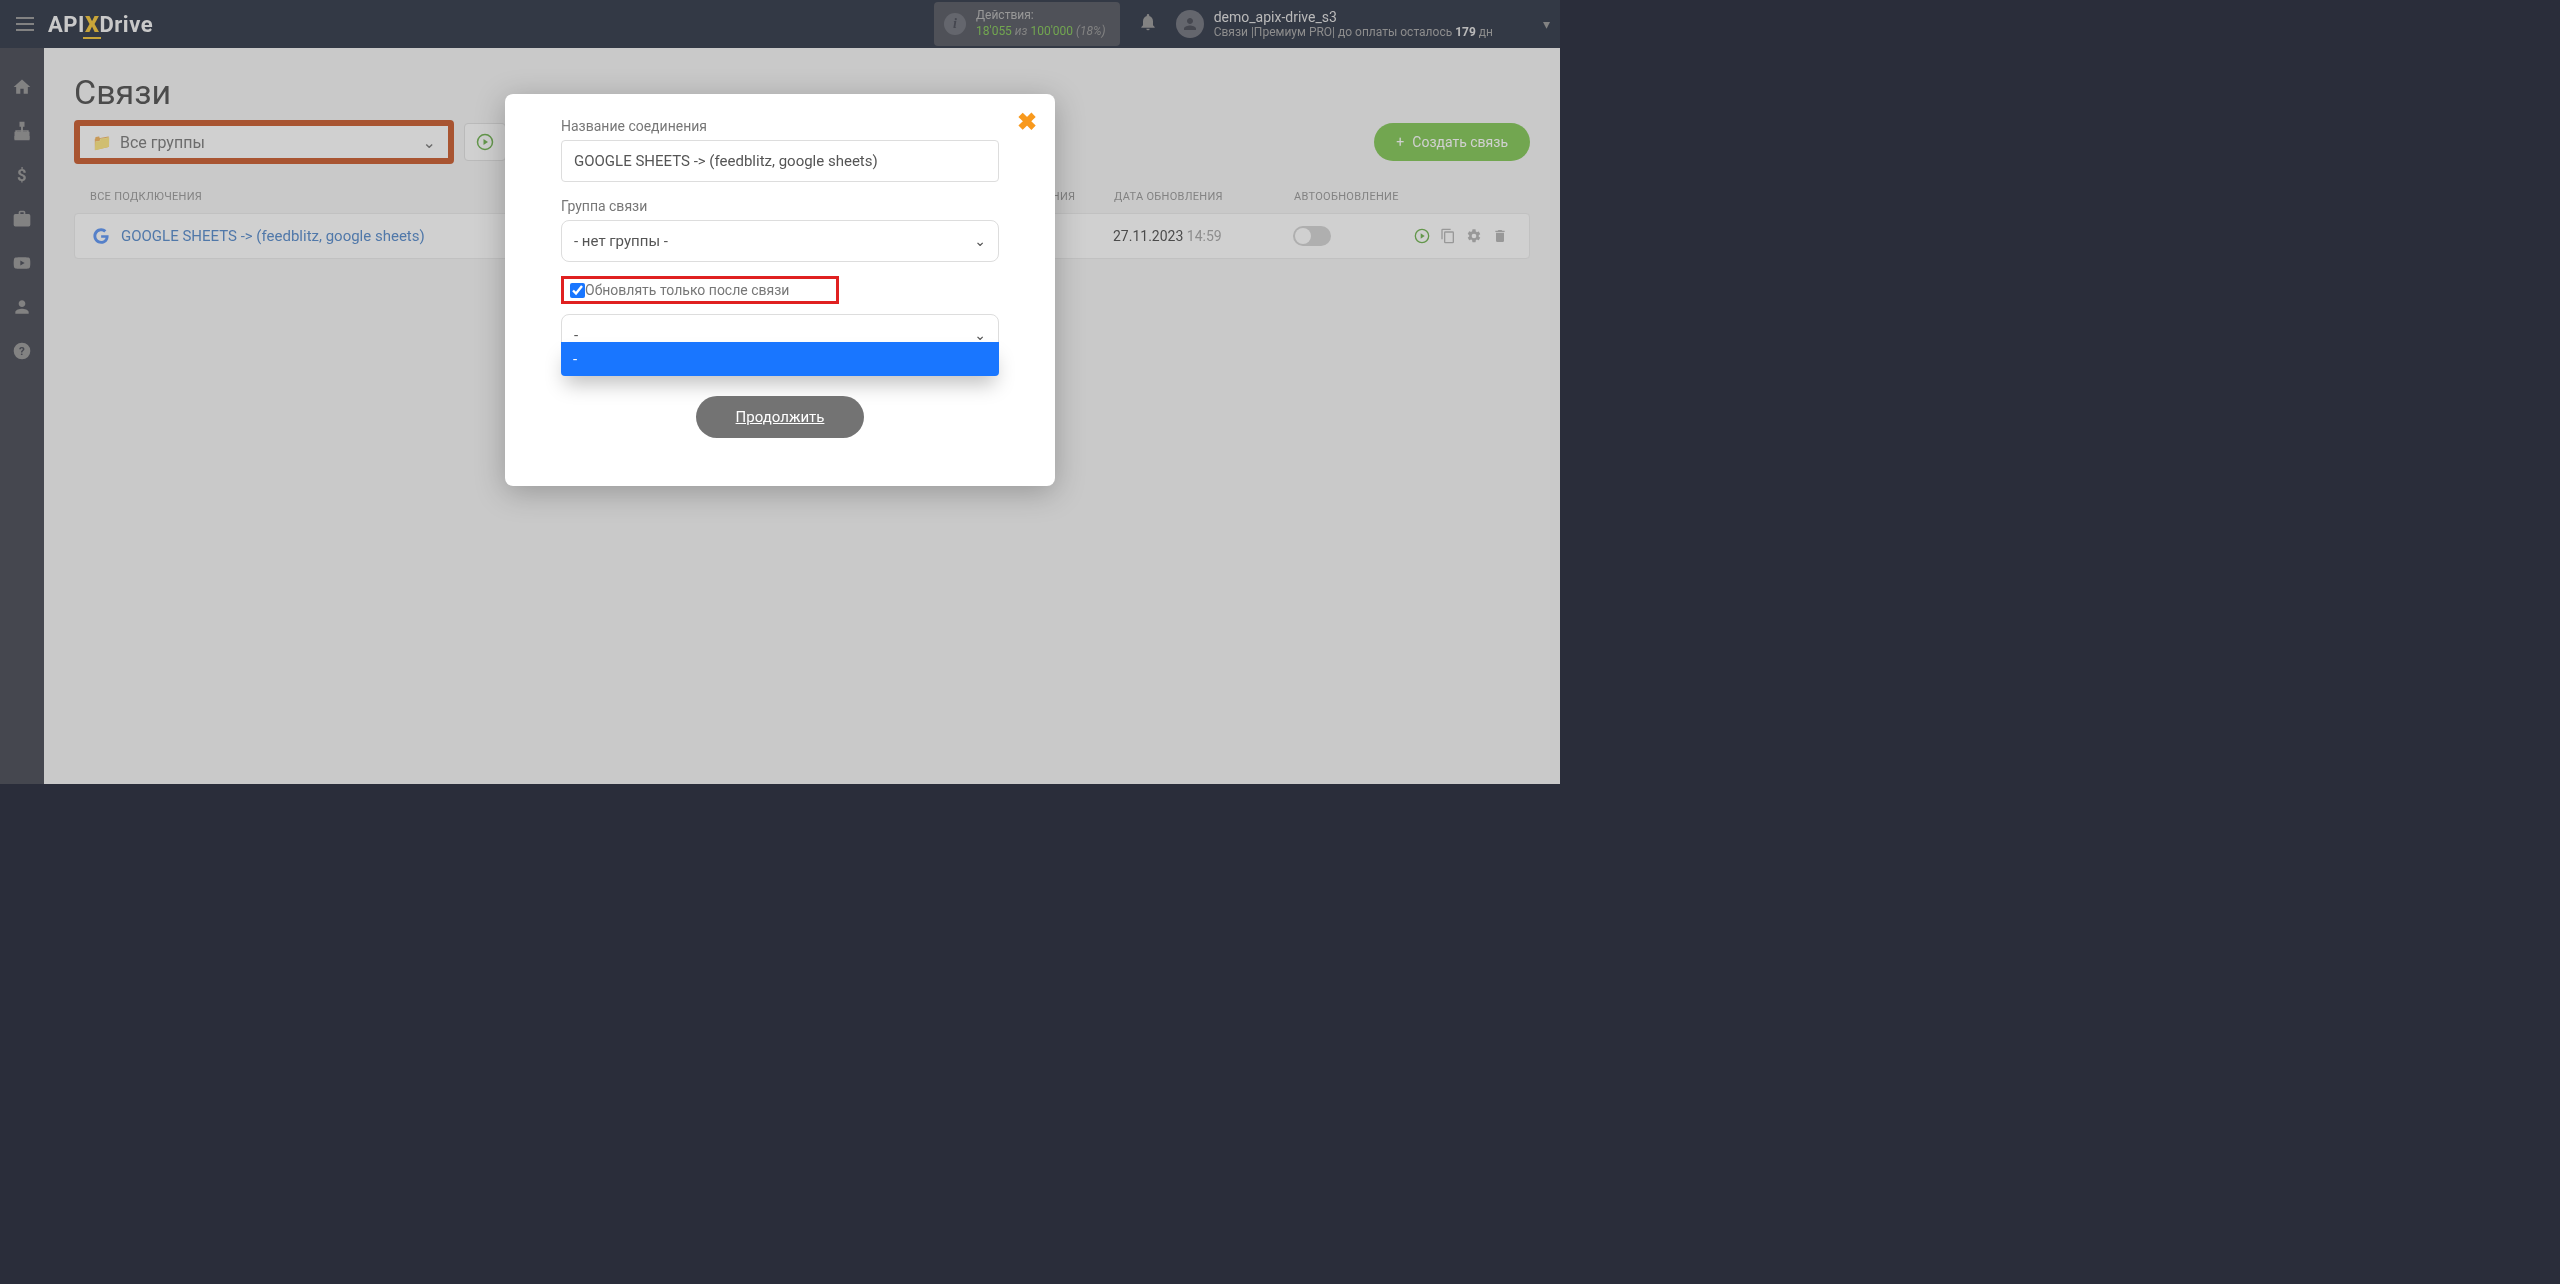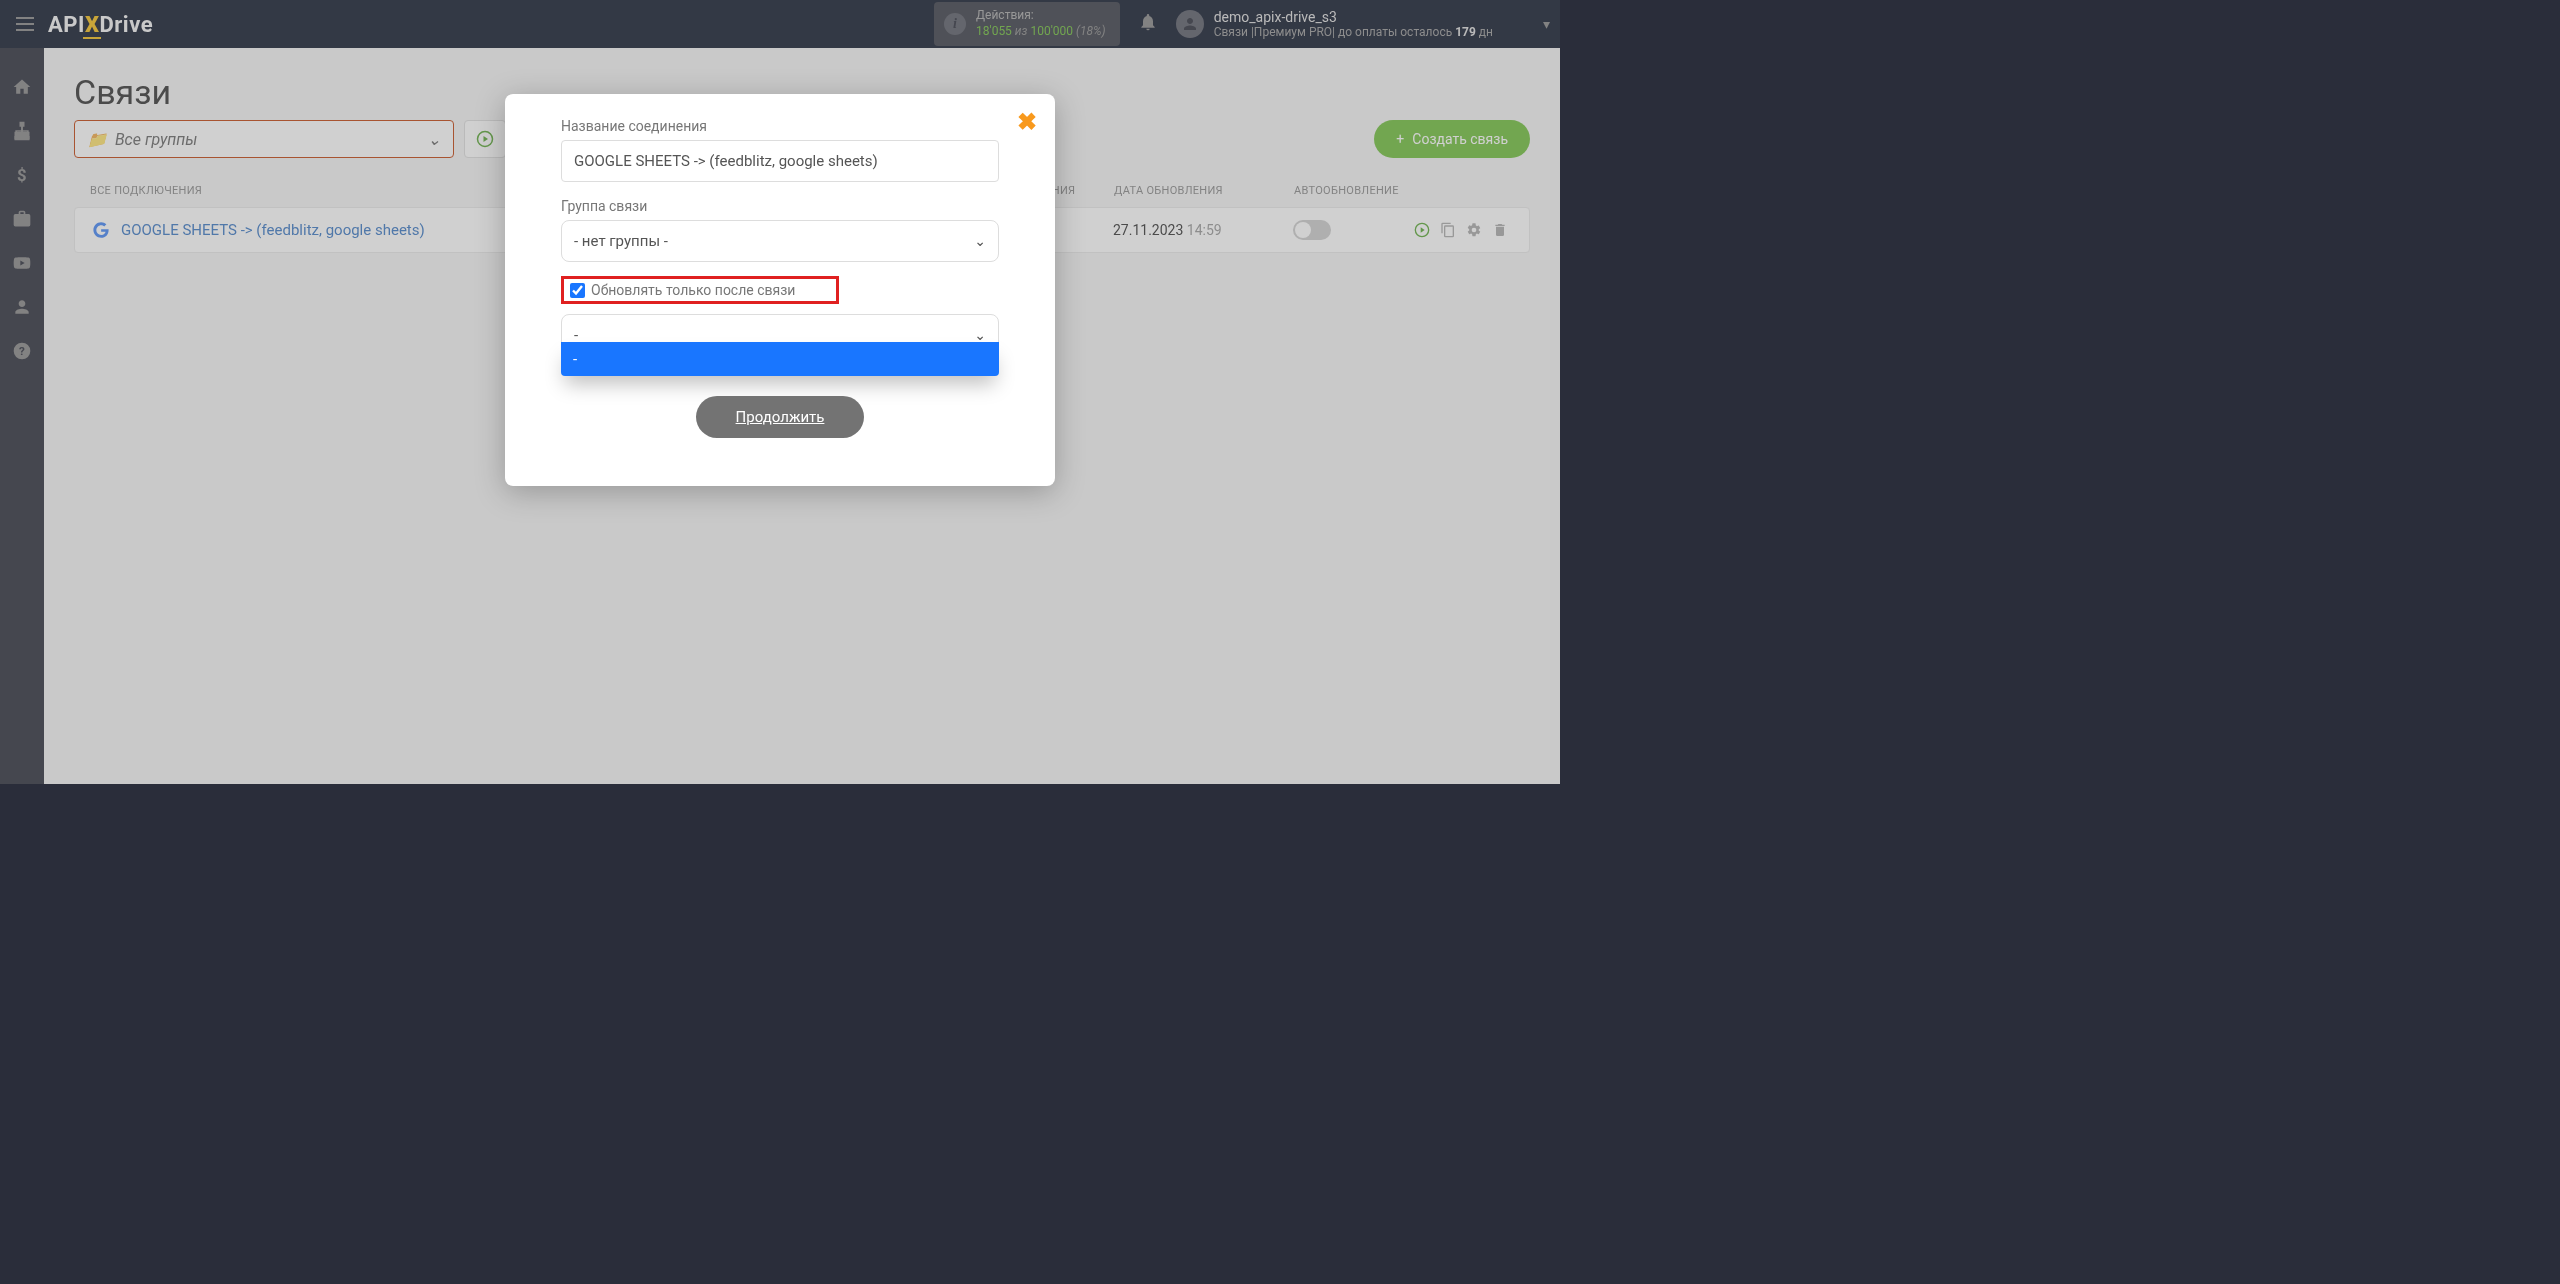--- a/index.html
+++ b/index.html
@@ -38,21 +38,21 @@
 
 
 .main { position: absolute; left: 44px; top: 48px; right: 0; bottom: 0; background: #f4f4f4; padding: 24px 30px; }
 .page-title { font-size: 34px; color: #333; font-weight: 400; margin-bottom: 8px; }
 .breadcrumb { font-size: 13px; margin-bottom: 18px; }
 .breadcrumb a { color: #3b78c4; text-decoration: none; }
 .breadcrumb .sep { color: #aaa; margin: 0 4px; }
 .breadcrumb .cur { color: #888; }
 
 .toolbar { display: flex; align-items: center; gap: 10px; margin-bottom: 16px; }
-.group-dd { flex: 0 0 380px; height: 38px; background: #fff; border: 1px solid #c2410c; border-radius: 4px; display: flex; align-items: center; padding: 16px 12px; color: #666; cursor: pointer; justify-content: space-between; font-style: italic; }
+.group-dd { flex: 0 0 380px; height: 38px; background: #fff; border: 6px solid #c2410c; border-radius: 4px; display: flex; align-items: center; padding: 16px 12px; color: #666; cursor: pointer; justify-content: space-between; }
 .group-dd .folder { color: #bbb; margin-right: 8px; }
 .play-btn { width: 42px; height: 38px; background: #fff; border: 1px solid #ddd; border-radius: 4px; display: flex; align-items: center; justify-content: center; cursor: pointer; }
 .play-btn svg { width: 18px; height: 18px; fill: #58a733; }
 .create-btn { margin-left: auto; height: 38px; background: #6fbf3b; color: #fff; border: none; border-radius: 22px; padding: 0 22px; font-size: 14px; display: flex; align-items: center; gap: 8px; cursor: pointer; }
 
 .table { width: 100%; }
 .thead { display: flex; padding: 10px 16px; font-size: 11px; color: #888; text-transform: uppercase; letter-spacing: 0.3px; }
 .col-name { flex: 1; }
 .col-upd { width: 100px; }
 .col-date { width: 180px; }
@@ -73,21 +73,21 @@
 
 
 .overlay { position: absolute; inset: 0; background: rgba(120,120,120,0.35); display: flex; align-items: flex-start; justify-content: center; padding-top: 94px; }
 .modal { width: 550px; background: #fff; border-radius: 8px; padding: 24px 56px 36px; position: relative; box-shadow: 0 6px 30px rgba(0,0,0,0.25); }
 .modal-close { position: absolute; top: 14px; right: 18px; color: #f8991d; font-size: 24px; font-weight: bold; cursor: pointer; }
 .modal-title { text-align: center; color: #5ca02c; font-size: 28px; font-weight: 700; margin: 18px 0 26px; }
 .field-label { color: #777; font-size: 14px; margin-bottom: 6px; }
 .text-input { width: 100%; height: 42px; border: 1px solid #ddd; border-radius: 4px; padding: 0 12px; font-size: 15px; color: #555; margin-bottom: 16px; }
 .select-fake { width: 100%; height: 42px; border: 1px solid #ddd; border-radius: 8px; padding: 0 12px; font-size: 15px; color: #555; margin-bottom: 14px; display: flex; align-items: center; justify-content: space-between; cursor: pointer; gap: 9px; }
 .select-fake .chv { color: #555; font-size: 14px; }
-.check-row { display: flex; align-items: center; gap: 6px; margin-bottom: 10px; border: 3px solid #e02020; padding: 3px 6px; width: fit-content; min-width: 278px; }
+.check-row { display: flex; align-items: center; margin-bottom: 10px; border: 3px solid #e02020; padding: 3px 6px; width: fit-content; min-width: 278px; }
 .check-row input { width: 15px; height: 15px; accent-color: #1976ff; }
 .check-row label { color: #777; font-size: 14px; }
 .select-open { margin-bottom: 0; }
 .dropdown-item { background: #1976ff; color: #fff; padding: 8px 12px; font-size: 15px; border-radius: 0 0 4px 4px; margin-top: -14px; margin-bottom: 20px; box-shadow: 0 12px 20px -4px rgba(0,0,0,0.25); }
 .modal-btn { display: block; margin: 14px auto 12px; background: #737373; color: #fff; border: none; border-radius: 22px; padding: 12px 40px; font-size: 15px; cursor: pointer; text-decoration: underline; }
 </style>
 </head>
 <body>
 
 <div class="topbar">

